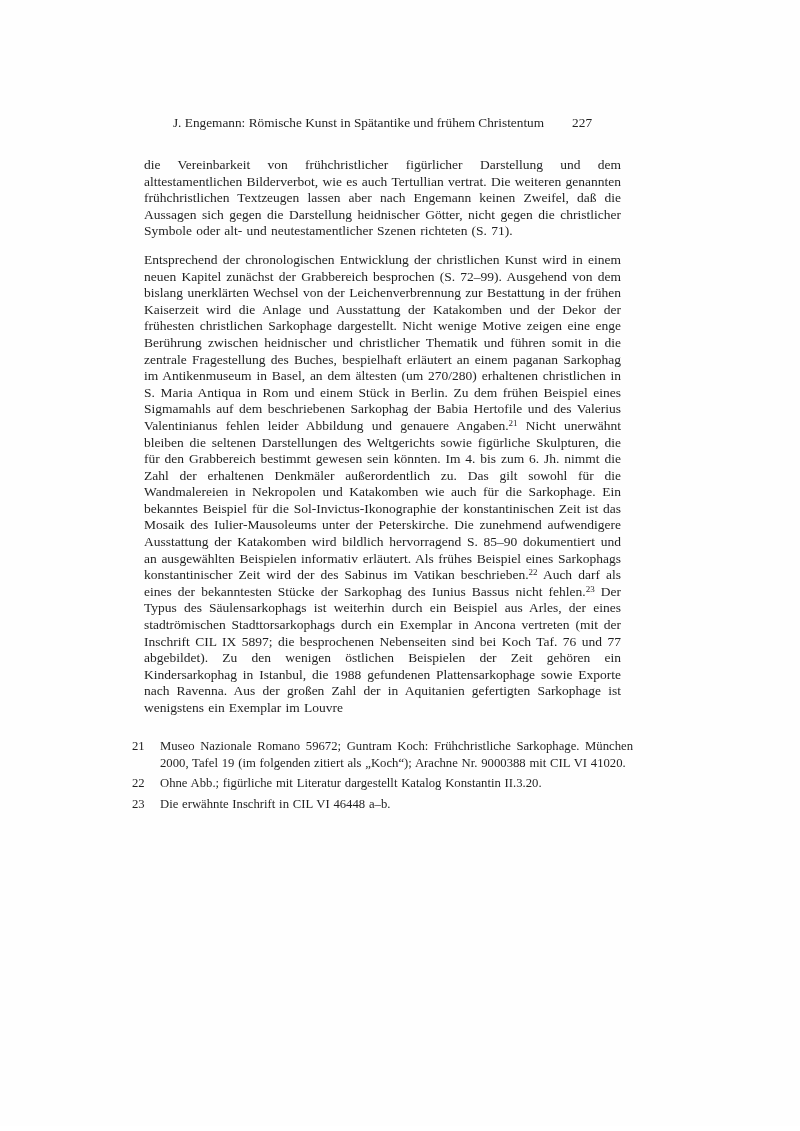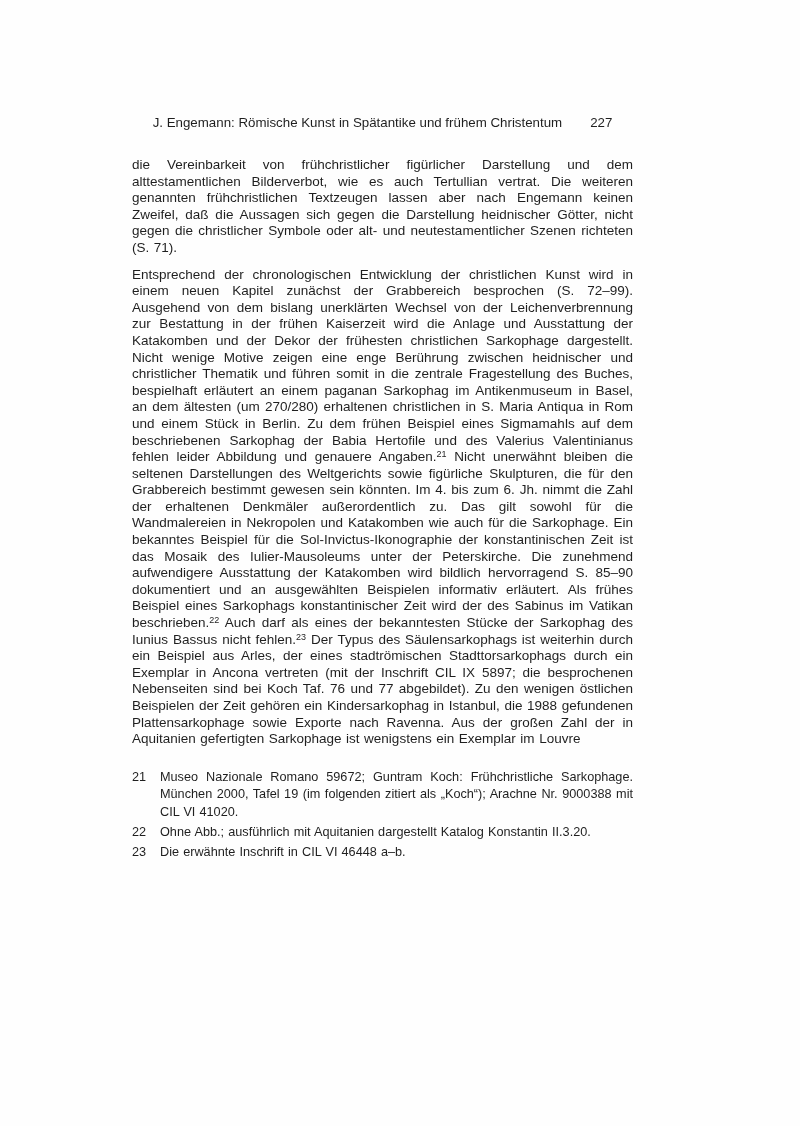--- a/index.html
+++ b/index.html
@@ -6,41 +6,41 @@
     margin: 0;
     padding: 0;
     background: #ffffff;
   }
   .sheet {
     position: relative;
     width: 800px;
     height: 1126px;
     background: #fefefe;
     overflow: hidden;
-    font-family: Liberation Sans, sans-serif;
+    font-family: Liberation Serif, serif;
     color: #1f1f1f;
   }
   .text-block {
     position: absolute;
     left: 132px;
     top: 114px;
     width: 501px;
   }
   .running-head {
     display: flex;
     justify-content: center;
     align-items: baseline;
     gap: 28px;
     font-size: 13.3px;
     line-height: 17px;
     margin-bottom: 26px;
     white-space: nowrap;
   }
   .body-text p {
-    margin: 0;
+    margin: 12px;
     text-align: justify;
     font-size: 13.5px;
     line-height: 16.6px;
     word-spacing: 0.8px;
   }
   .body-text p.para-first {
     margin-bottom: 10px;
   }
   sup.fn-ref {
     font-size: 9px;
@@ -84,21 +84,21 @@
       <p><span>Entsprechend der chronologischen Entwicklung der christlichen Kunst wird in einem neuen Kapitel zunächst der Grabbereich besprochen (S. 72–99). Ausgehend von dem bislang unerklärten Wechsel von der Leichenverbrennung zur Bestattung in der frühen Kaiserzeit wird die Anlage und Ausstattung der Katakomben und der Dekor der frühesten christlichen Sarkophage dargestellt. Nicht wenige Motive zeigen eine enge Berührung zwischen heidnischer und christlicher Thematik und führen somit in die zentrale Fragestellung des Buches, bespielhaft erläutert an einem paganan Sarkophag im Antikenmuseum in Basel, an dem ältesten (um 270/280) erhaltenen christlichen in S. Maria Antiqua in Rom und einem Stück in Berlin. Zu dem frühen Beispiel eines Sigmamahls auf dem beschriebenen Sarkophag der Babia Hertofile und des Valerius Valentinianus fehlen leider Abbildung und genauere Angaben.</span><sup class="fn-ref">21</sup><span> Nicht unerwähnt bleiben die seltenen Darstellungen des Weltgerichts sowie figürliche Skulpturen, die für den Grabbereich bestimmt gewesen sein könnten. Im 4. bis zum 6. Jh. nimmt die Zahl der erhaltenen Denkmäler außerordentlich zu. Das gilt sowohl für die Wandmalereien in Nekropolen und Katakomben wie auch für die Sarkophage. Ein bekanntes Beispiel für die Sol-Invictus-Ikonographie der konstantinischen Zeit ist das Mosaik des Iulier-Mausoleums unter der Peterskirche. Die zunehmend aufwendigere Ausstattung der Katakomben wird bildlich hervorragend S. 85–90 dokumentiert und an ausgewählten Beispielen informativ erläutert. Als frühes Beispiel eines Sarkophags konstantinischer Zeit wird der des Sabinus im Vatikan beschrieben.</span><sup class="fn-ref">22</sup><span> Auch darf als eines der bekanntesten Stücke der Sarkophag des Iunius Bassus nicht fehlen.</span><sup class="fn-ref">23</sup><span> Der Typus des Säulensarkophags ist weiterhin durch ein Beispiel aus Arles, der eines stadtrömischen Stadttorsarkophags durch ein Exemplar in Ancona vertreten (mit der Inschrift CIL IX 5897; die besprochenen Nebenseiten sind bei Koch Taf. 76 und 77 abgebildet). Zu den wenigen östlichen Beispielen der Zeit gehören ein Kindersarkophag in Istanbul, die 1988 gefundenen Plattensarkophage sowie Exporte nach Ravenna. Aus der großen Zahl der in Aquitanien gefertigten Sarkophage ist wenigstens ein Exemplar im Louvre</span></p>
     </div>
 
     <div class="footnotes">
       <div class="footnote">
         <span class="fn-num">21</span>
         <span class="fn-text">Museo Nazionale Romano 59672; Guntram Koch: Frühchristliche Sarkophage. München 2000, Tafel 19 (im folgenden zitiert als „Koch“); Arachne Nr. 9000388 mit CIL VI 41020.</span>
       </div>
       <div class="footnote">
         <span class="fn-num">22</span>
-        <span class="fn-text">Ohne Abb.; ausführlich mit Aquitanien dargestellt Katalog Konstantin II.3.20.</span>
+        <span class="fn-text">Ohne Abb.; figürliche mit Literatur dargestellt Katalog Konstantin II.3.20.</span>
       </div>
       <div class="footnote">
         <span class="fn-num">23</span>
         <span class="fn-text">Die erwähnte Inschrift in CIL VI 46448 a–b.</span>
       </div>
     </div>
 
   </div>
 </div>
 

